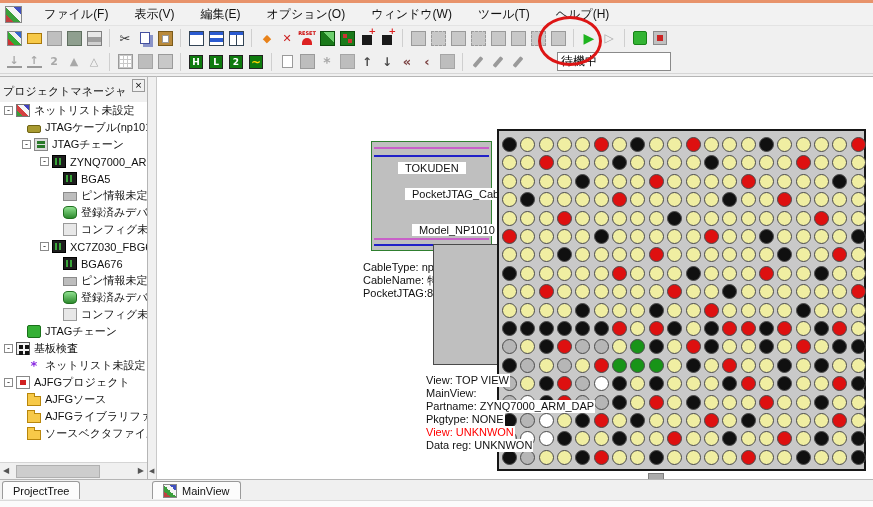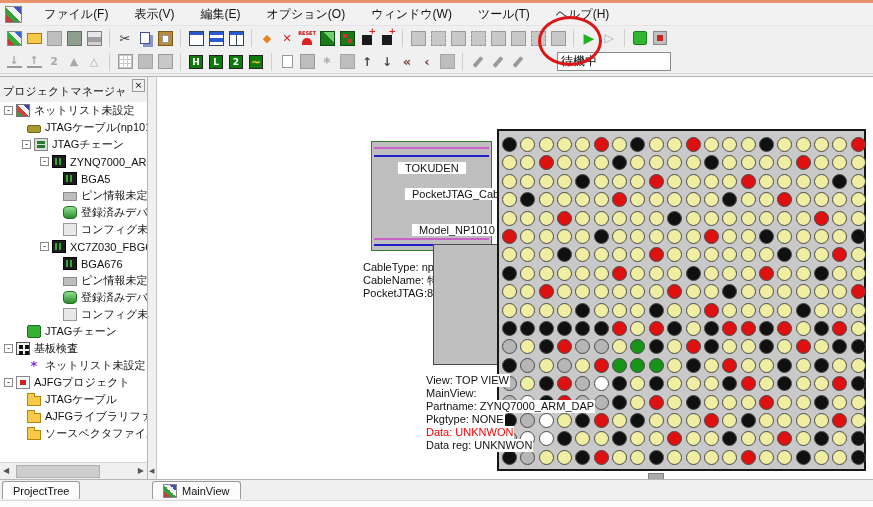--- a/index.html
+++ b/index.html
@@ -412,21 +412,21 @@
           <span class="tree-label">ネットリスト未設定</span>
         </div>
         <div class="tree-row" style="padding-left: 4px;">
           <span class="expander">-</span>
           <span class="ti ti-ajfg"></span>
           <span class="tree-label">AJFGプロジェクト</span>
         </div>
         <div class="tree-row" style="padding-left: 22px;">
           <span class="expander-space"></span>
           <span class="ti ti-folder"></span>
-          <span class="tree-label">JTAGケーブル</span>
+          <span class="tree-label">AJFGソース</span>
         </div>
         <div class="tree-row" style="padding-left: 22px;">
           <span class="expander-space"></span>
           <span class="ti ti-folder"></span>
           <span class="tree-label">AJFGライブラリファイ</span>
         </div>
         <div class="tree-row" style="padding-left: 22px;">
           <span class="expander-space"></span>
           <span class="ti ti-folder"></span>
           <span class="tree-label">ソースベクタファイル</span>
@@ -825,21 +825,21 @@
         <div class="bga-ball" style="left: 314.95px; top: 318.8px; background: rgb(240, 238, 162);"></div>
         <div class="bga-ball" style="left: 333.3px; top: 318.8px; background: rgb(240, 238, 162);"></div>
         <div class="bga-ball" style="left: 351.65px; top: 318.8px; background: rgb(16, 16, 16);"></div>
       </div>
 
     <div id="device-info">
         <div class="info-line">View: TOP VIEW</div>
         <div class="info-line">MainView:</div>
         <div class="info-line">Partname: ZYNQ7000_ARM_DAP</div>
         <div class="info-line">Pkgtype: NONE</div>
-        <div class="info-line" style="color: rgb(255, 0, 0);">Data: UNKNWON</div>
+        <div class="info-line" style="color: rgb(255, 0, 0);">View: UNKNWON</div>
         <div class="info-line">Data reg: UNKNWON</div>
       </div>
 
     <div id="bga-handle"></div>
   </div>
 
   <div id="tabbar">
     <div class="tab" id="tab-project-tree">
       <span>ProjectTree</span>
     </div>

